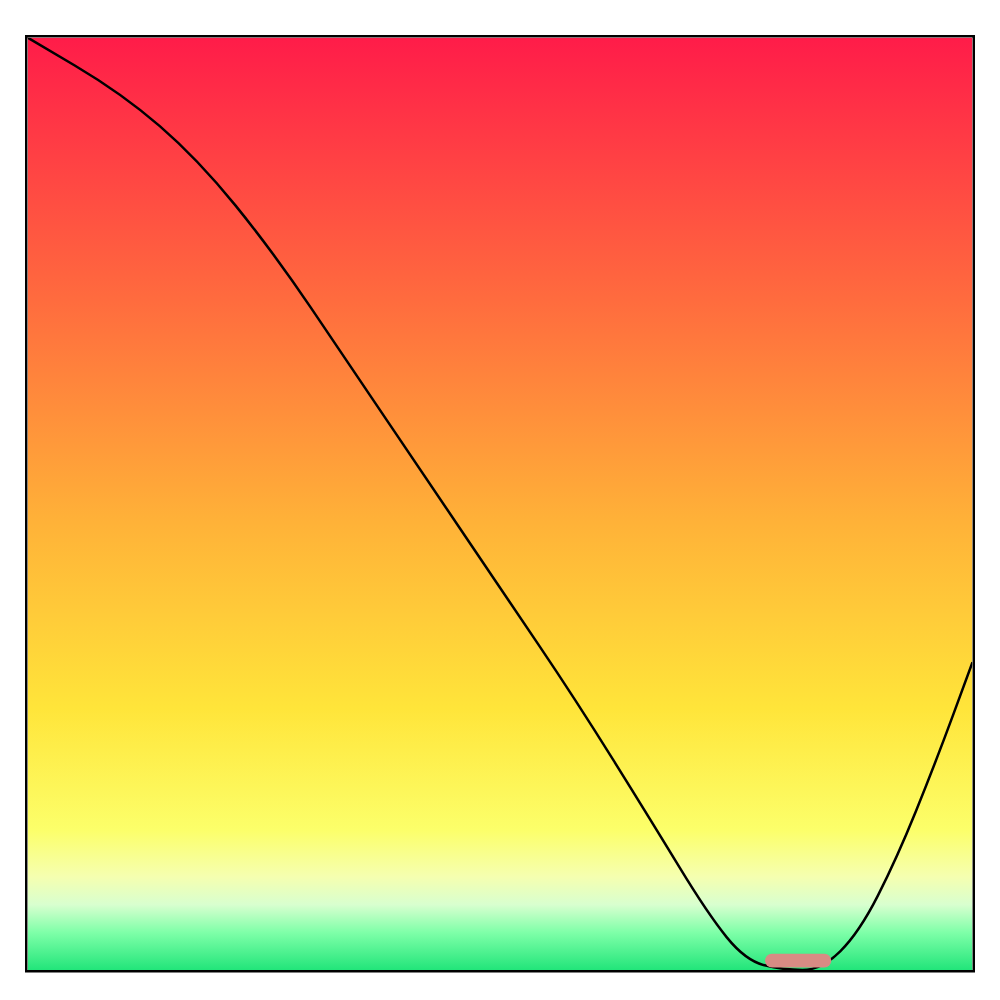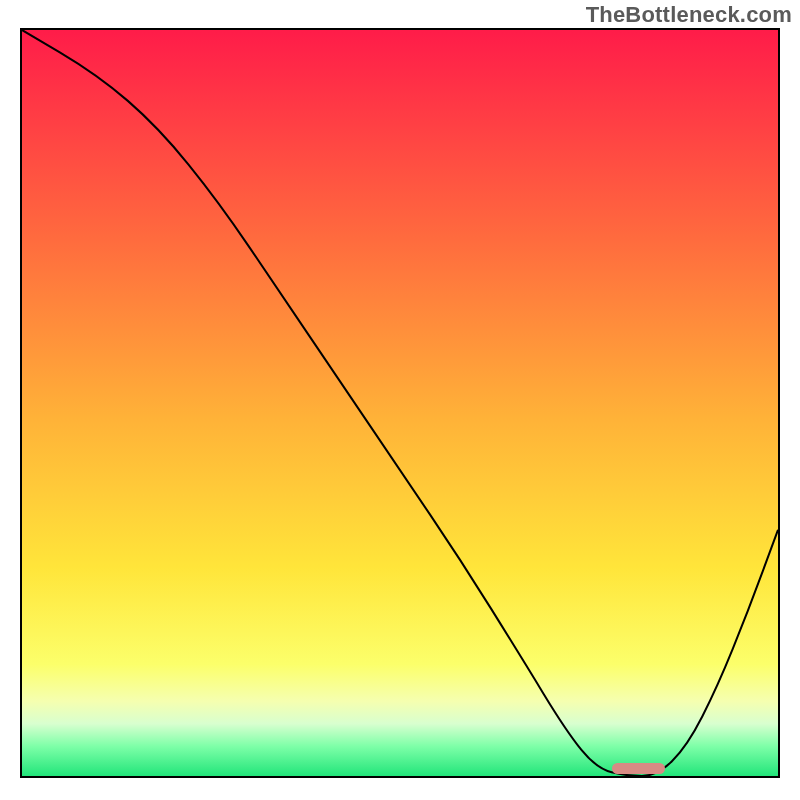--- a/index.html
+++ b/index.html
@@ -52,21 +52,20 @@
     border-radius: 6px;
     background: #d88b84;
     z-index: 3;
   }
 </style>
 </head>
 <body>
 
 <div class="frame">
 
-  <div class="watermark">TheBottleneck.com</div>
 
   <div class="plot-area">
 
     <svg class="bg" viewBox="0 0 100 100" preserveAspectRatio="none">
       <defs>
         <linearGradient id="grad" x1="0" y1="0" x2="0" y2="1">
             <stop offset="0%" stop-color="#ff1c49"></stop>
             <stop offset="28.000000000000004%" stop-color="#ff6b3e"></stop>
             <stop offset="52%" stop-color="#ffb238"></stop>
             <stop offset="72%" stop-color="#ffe53a"></stop>

